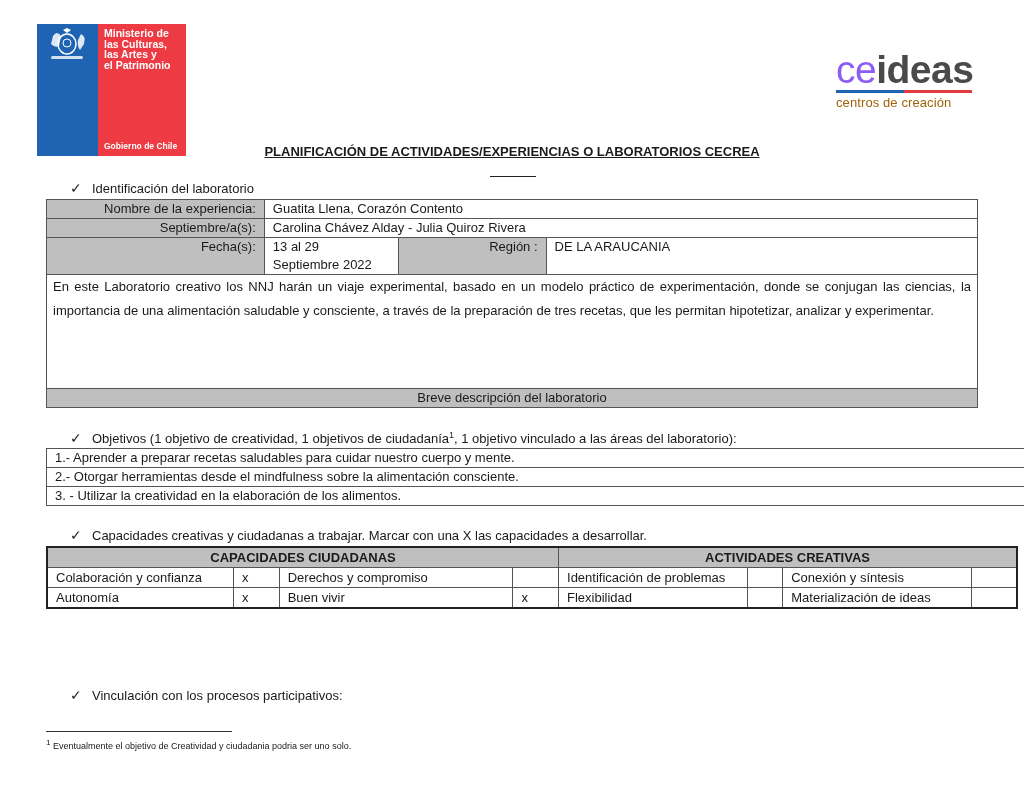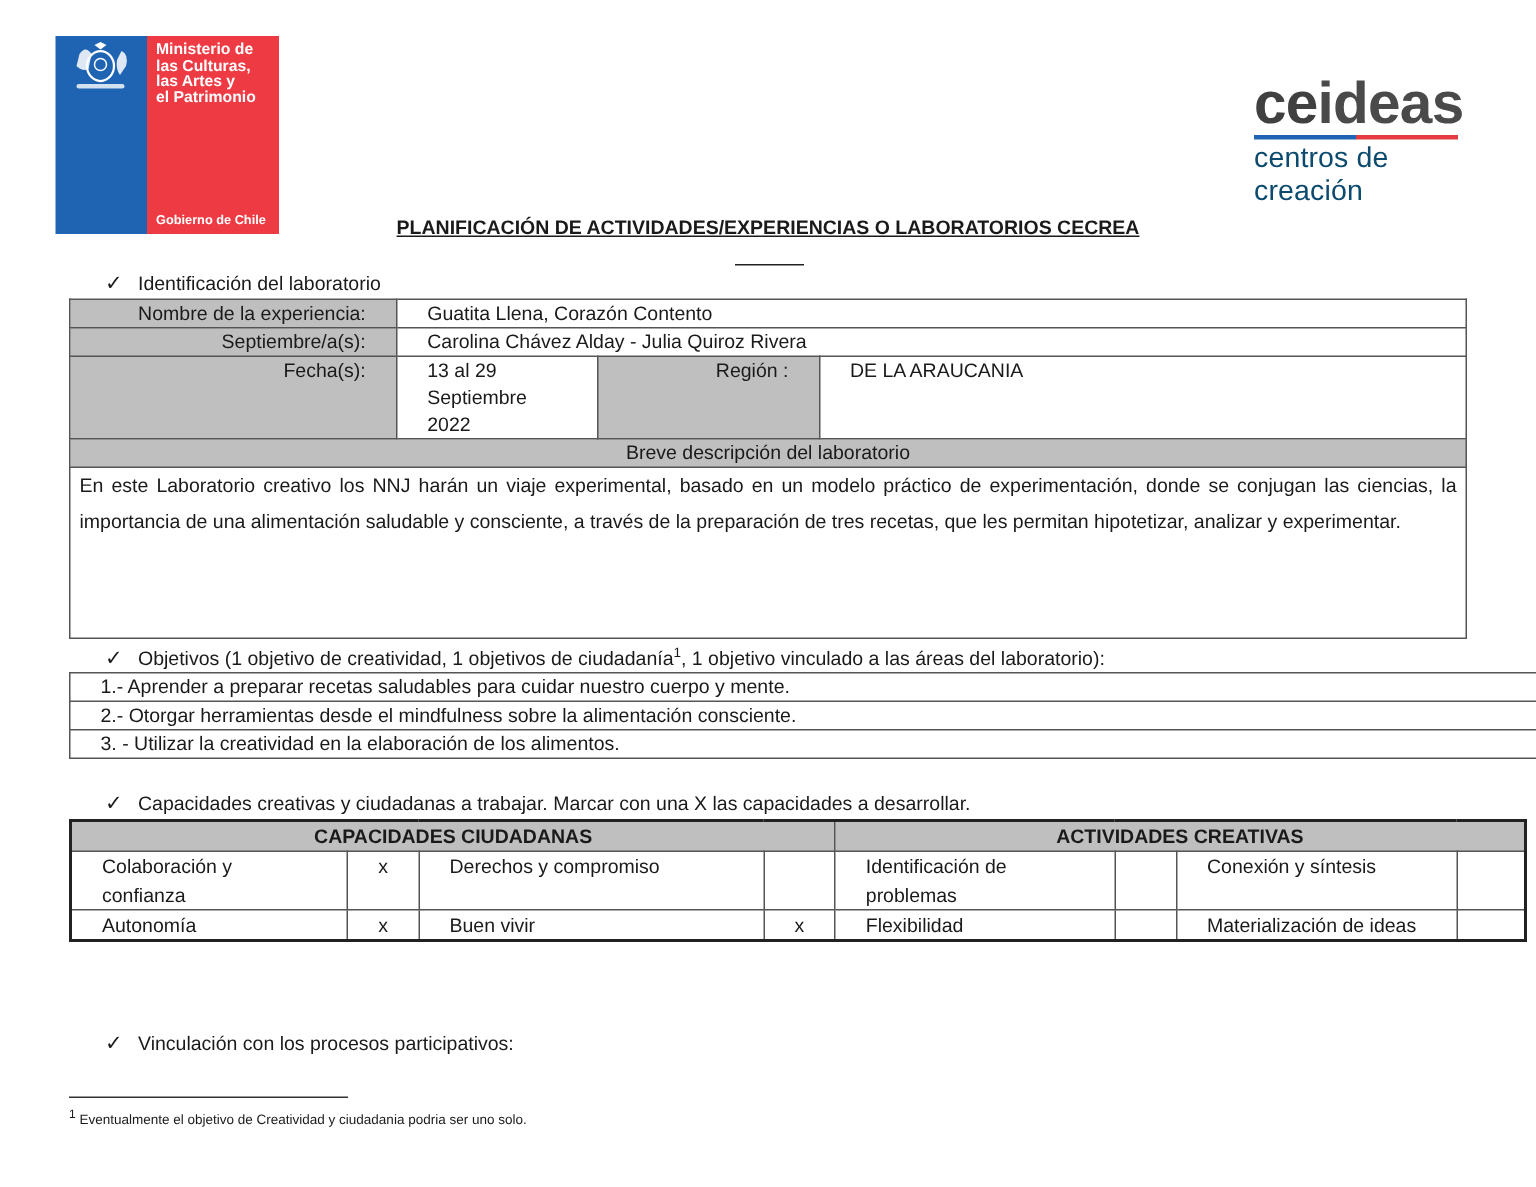--- a/index.html
+++ b/index.html
@@ -10,36 +10,36 @@
     .gov-logo { position: absolute; left: 37px; top: 24px; width: 149px; height: 132px; display: flex; }
     .gov-logo .blue { width: 61px; height: 100%; background: #1f64b3; position: relative; }
     .gov-logo .red { flex: 1; height: 100%; background: #ee3a43; position: relative; color: #fff; }
     .gov-logo .crest { position: absolute; left: 6px; top: 4px; width: 48px; height: 36px; }
     .gov-logo .min-text { position: absolute; left: 6px; top: 4px; font-weight: bold; font-size: 10.5px; line-height: 10.5px; color: #fff; }
     .gov-logo .gob-text { position: absolute; left: 6px; bottom: 5px; font-weight: bold; font-size: 8.5px; color: #fff; }
 
     
     .cecrea-logo { position: absolute; left: 836px; top: 52px; width: 140px; }
     .cecrea-word { font-size: 39px; line-height: 36px; color: #5a5a5a; letter-spacing: -0.5px; }
-    .cecrea-word .thin { font-weight: bold; color: #404040; }
+    .cecrea-word .thin { font-weight: normal; color: #8b5cf6; }
     .cecrea-word .bold { font-weight: bold; color: #4a4a4a; }
     .cecrea-bar { display: flex; height: 3px; width: 136px; margin-top: 2px; }
     .cecrea-bar .b { width: 50%; background: #1f64b3; }
     .cecrea-bar .r { width: 50%; background: #e33b3f; }
-    .cecrea-sub { font-size: 19px; color: #0c4a6e; margin-top: 2px; letter-spacing: 0.1px; }
+    .cecrea-sub { font-size: 13px; color: #a16207; margin-top: 2px; letter-spacing: 0.1px; }
 
     
     .doc-title { position: absolute; left: 0; width: 1024px; top: 144px; text-align: center; font-weight: bold; font-size: 13px; text-decoration: underline; }
     .title-rule { position: absolute; left: 490px; top: 176px; width: 46px; height: 1px; background: #222; }
 
     .section-head { position: absolute; left: 70px; font-size: 13px; display: flex; align-items: center; }
     .section-head .check { width: 22px; font-size: 14px; }
 
     table { border-collapse: collapse; position: absolute; font-size: 13px; }
-    td { border: 1px solid #555; padding: 0 20px; vertical-align: top; line-height: 18px; }
+    td { border: 1px solid #555; padding: 0 8px; vertical-align: top; line-height: 18px; }
     .gray { background: #bfbfbf; }
     .right { text-align: right; }
     .center { text-align: center; }
 
     
     .ident { left: 46px; top: 199px; width: 932px; }
     .desc-body { height: 114px; text-align: justify; padding: 0 6px; line-height: 23.5px; font-size: 13px; }
 
     
     .obj { left: 46px; top: 448px; width: 1016px; }
@@ -115,24 +115,24 @@
   <tr>
     <td class="gray right">Fecha(s):</td>
     <td>
       <div>13  al 29</div>
       <div>Septiembre 2022</div>
     </td>
     <td class="gray right">Región :</td>
     <td>DE LA ARAUCANIA</td>
   </tr>
   <tr>
+    <td colspan="4" class="desc-body"> En este Laboratorio creativo los NNJ harán un viaje experimental, basado en un modelo práctico de experimentación, donde se conjugan las ciencias, la importancia de una alimentación saludable y consciente, a través de la preparación de tres recetas, que les permitan hipotetizar, analizar y experimentar.</td>
+  </tr>
+  <tr>
     <td colspan="4" class="gray center">Breve descripción del laboratorio</td>
-  </tr>
-  <tr>
-    <td colspan="4" class="desc-body"> En este Laboratorio creativo los NNJ harán un viaje experimental, basado en un modelo práctico de experimentación, donde se conjugan las ciencias, la importancia de una alimentación saludable y consciente, a través de la preparación de tres recetas, que les permitan hipotetizar, analizar y experimentar.</td>
   </tr>
 </tbody>
   </table>
 
 <div class="section-head" style="top:430px;">
   <span class="check">✓</span>
   <span><span>Objetivos (1 objetivo de creatividad, 1 objetivos de ciudadanía</span><sup style="font-size:9px;">1</sup><span>, 1 objetivo vinculado a las áreas del laboratorio):</span></span>
 </div>
 
 <table class="obj">

